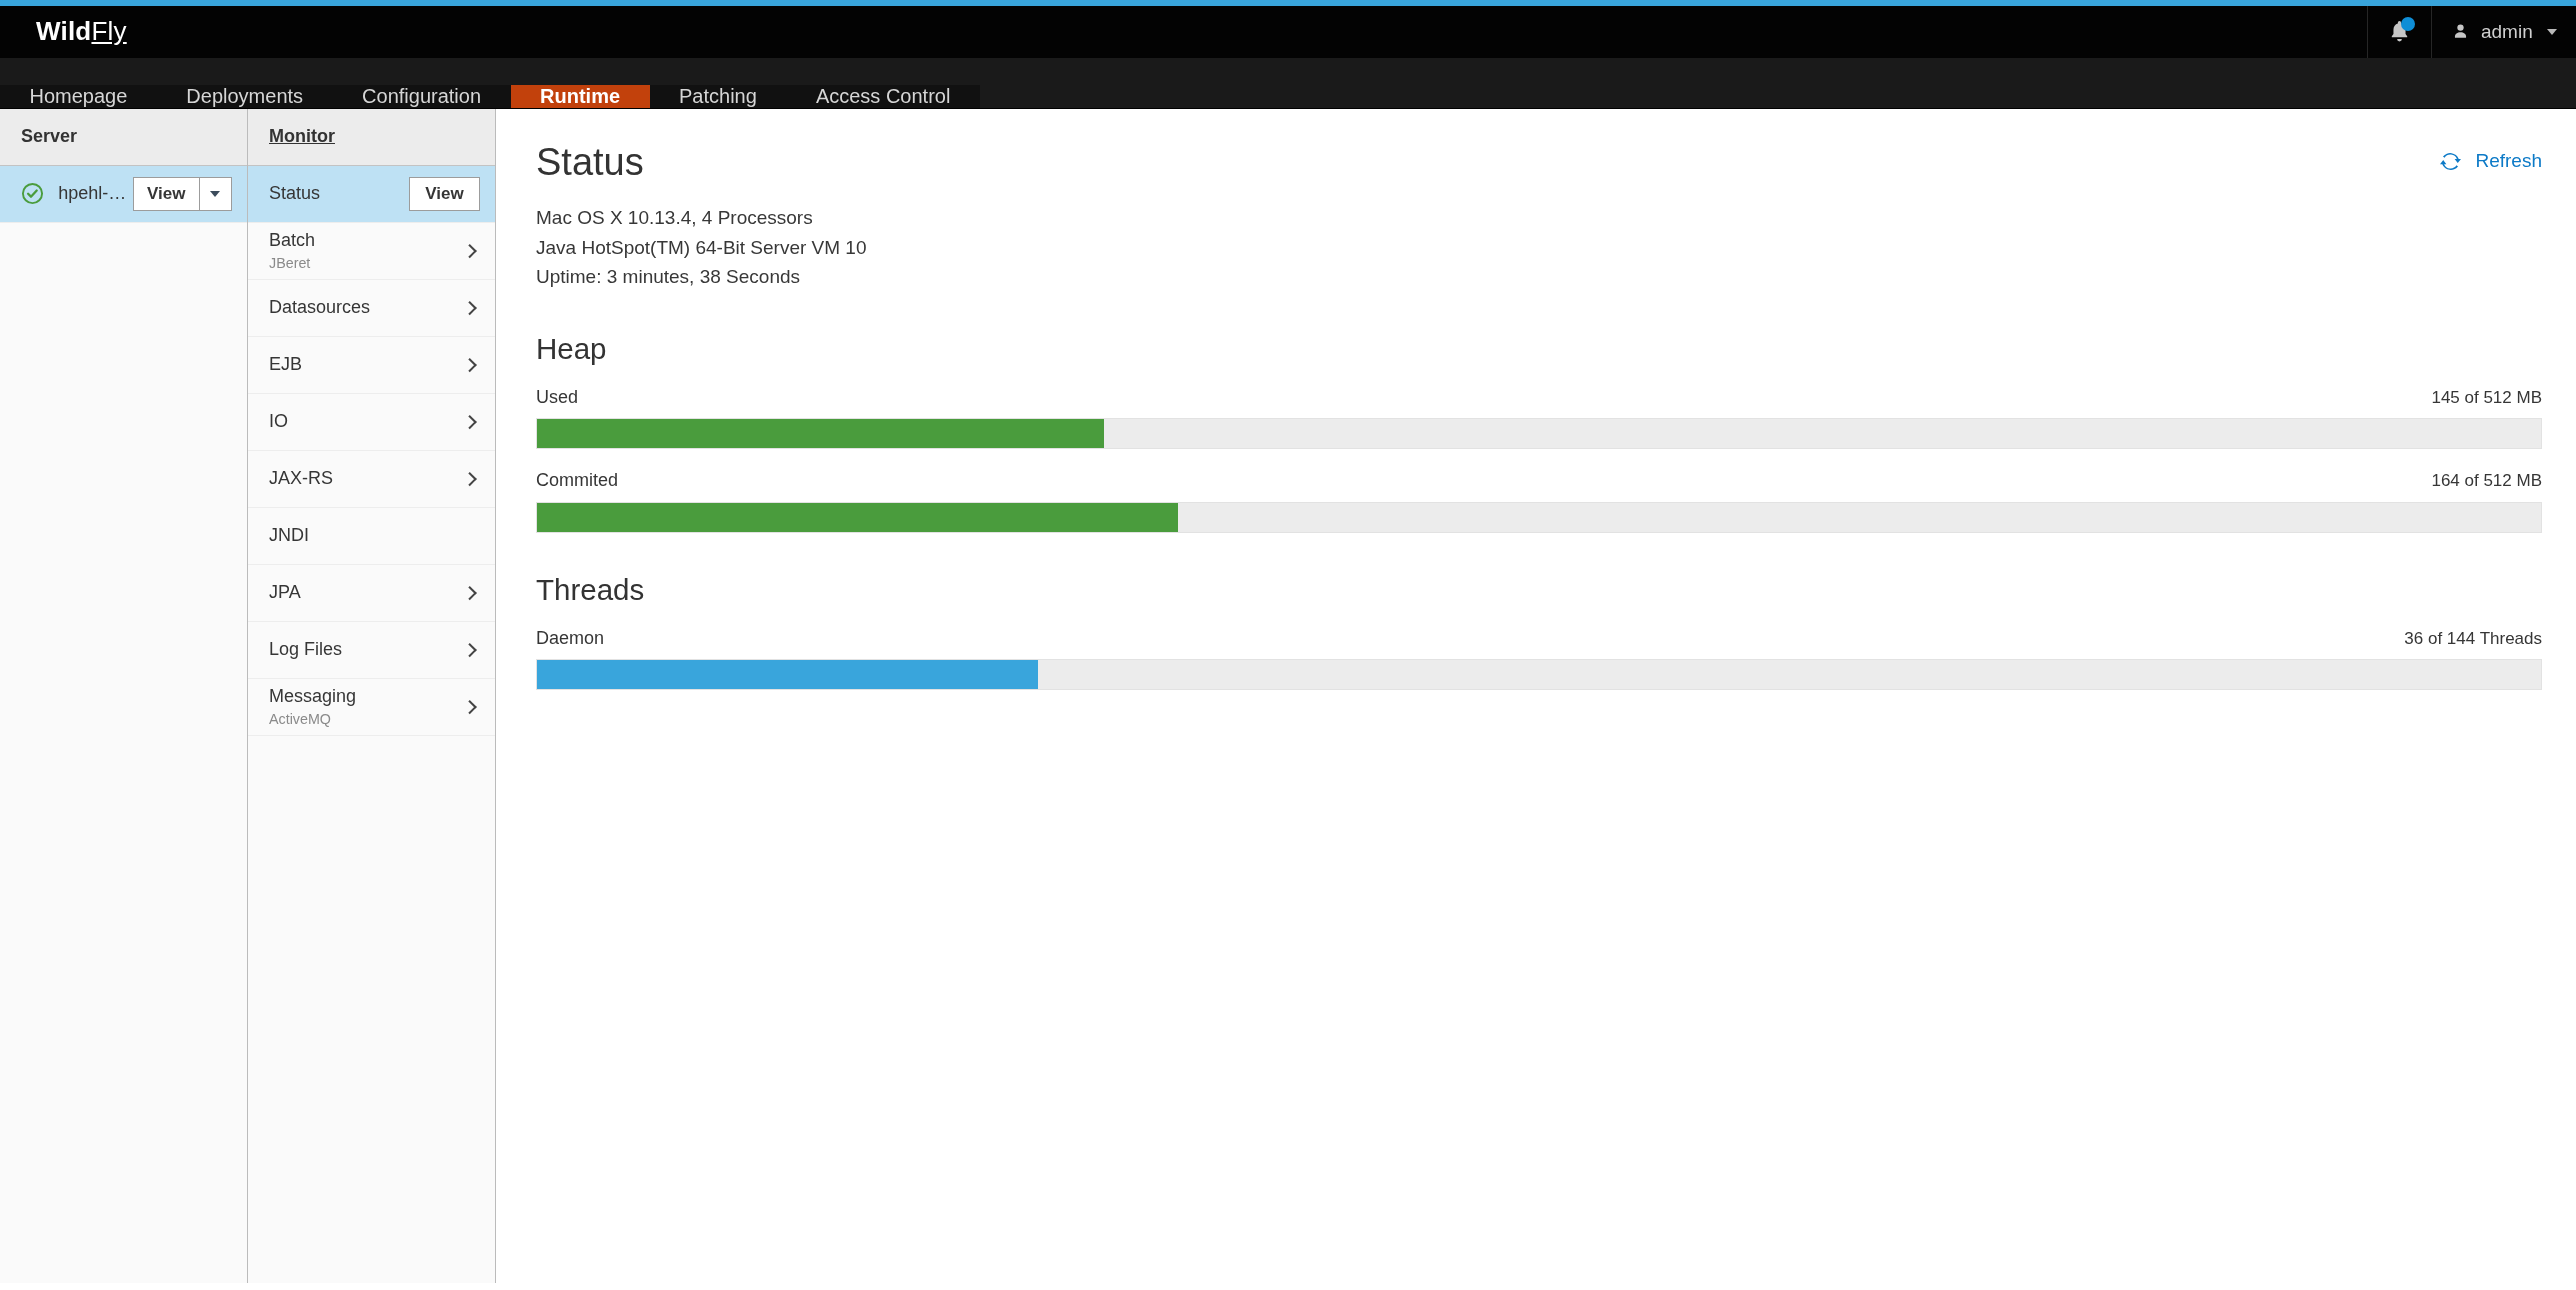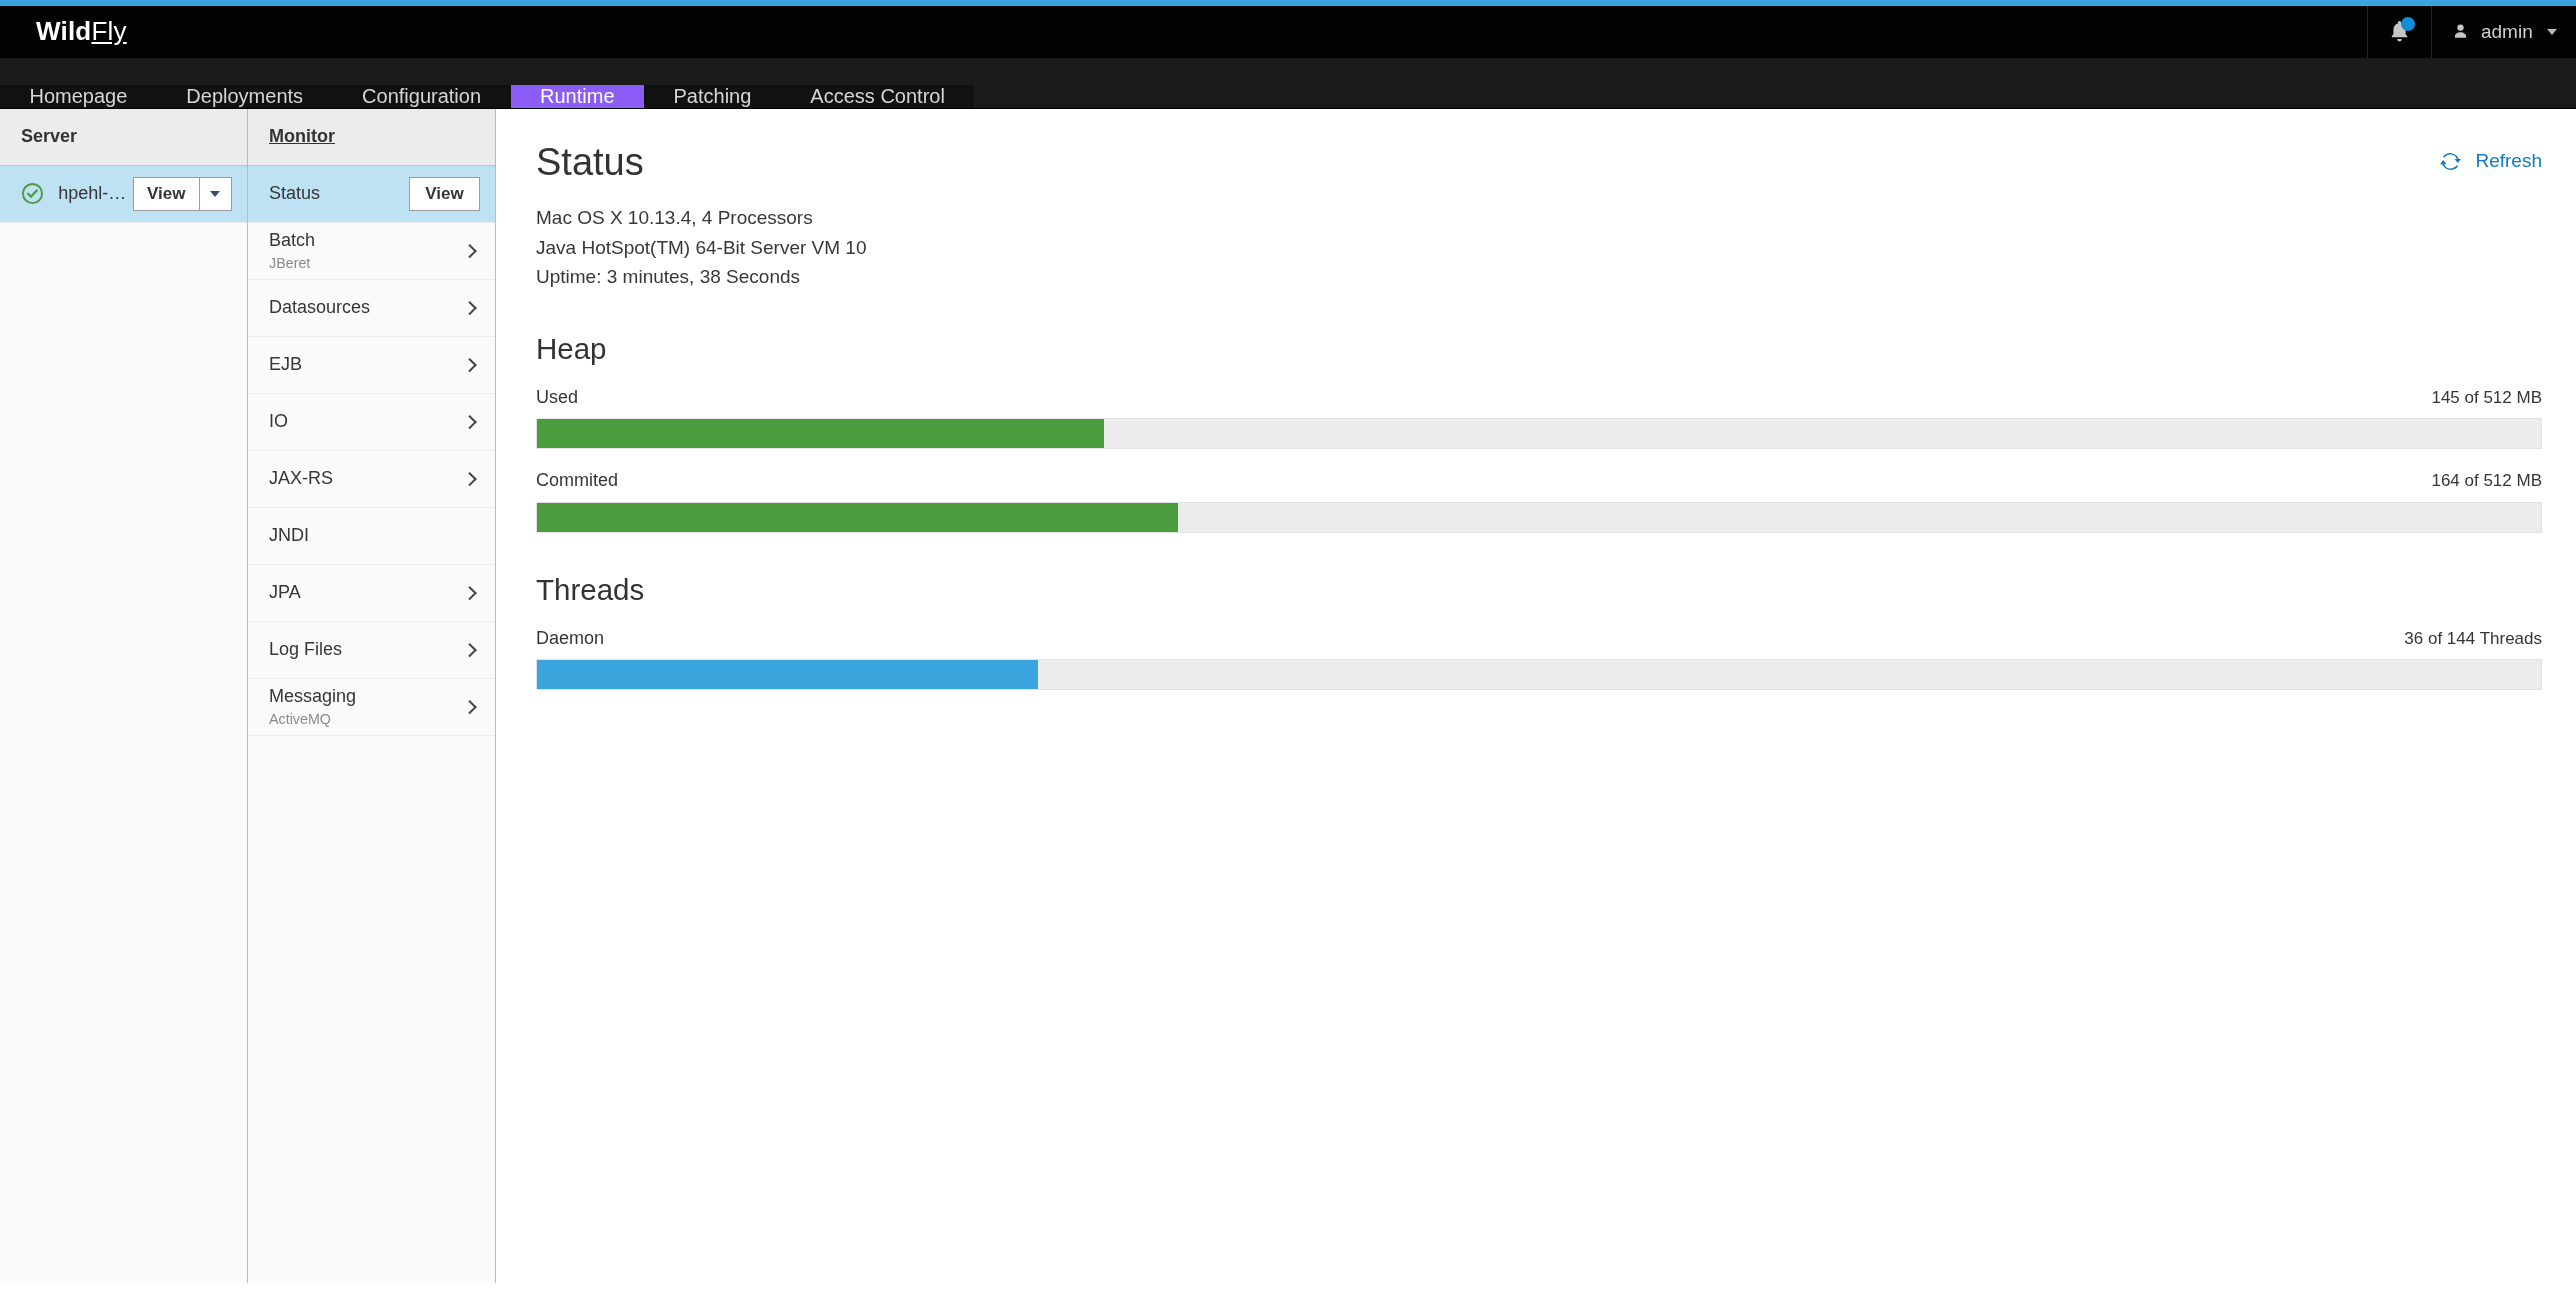--- a/index.html
+++ b/index.html
@@ -84,22 +84,23 @@
     display: flex;
     align-items: center;
     padding: 0 29.5px;
     color: #d6d6d6;
     font-size: 20px;
     cursor: pointer;
     white-space: nowrap;
     background: #111111;
   }
   .nav-item.active {
-    background: #8b5cf6;
+    background: #c2410c;
     color: #ffffff;
+    font-weight: bold;
   }
 
   
   .workspace {
     display: flex;
     height: 1174px;
     align-items: stretch;
   }
 
   

